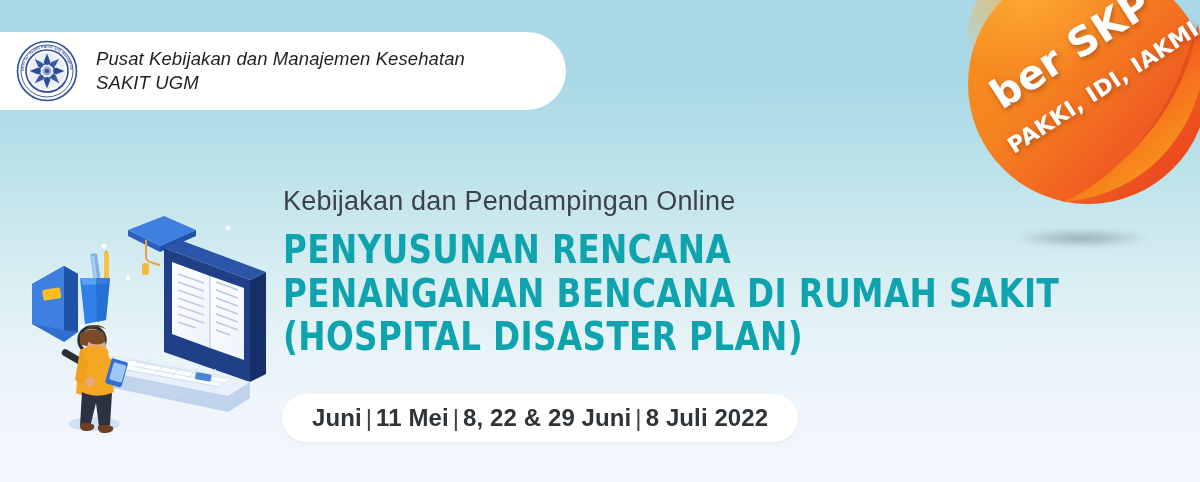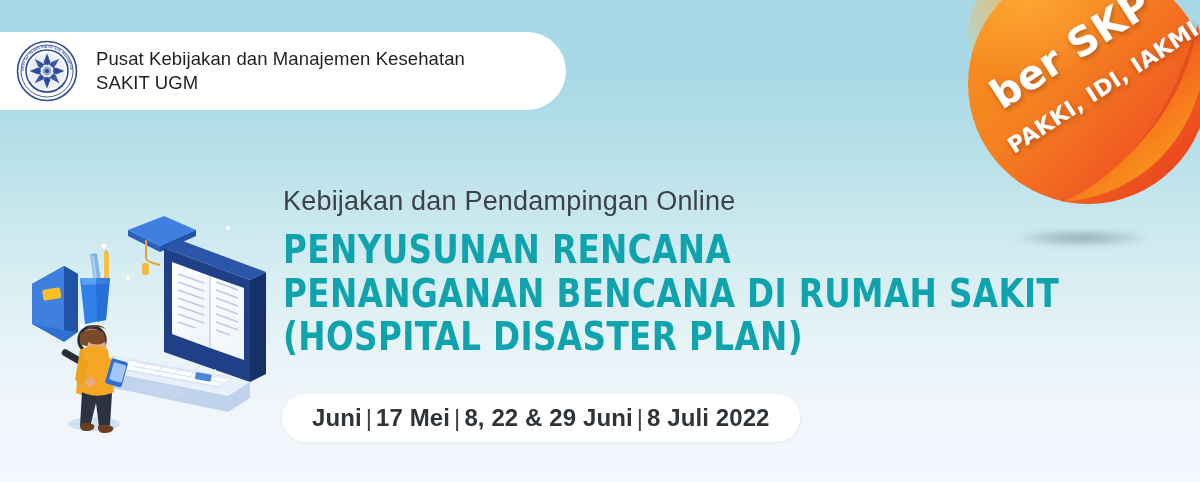--- a/index.html
+++ b/index.html
@@ -46,20 +46,21 @@
     height: 62px;
     flex: 0 0 62px;
     position: relative;
   }
   .logo-seal svg { display: block; }
 
   .org-text {
     margin-left: 18px;
     line-height: 1.32;
     color: #231f20;
+    font-style: italic;
   }
   .org-line1 {
     font-size: 18.5px;
     letter-spacing: 0.1px;
     white-space: nowrap;
   }
   .org-line2 {
     font-size: 18.5px;
     letter-spacing: 0.1px;
     white-space: nowrap;
@@ -371,17 +372,17 @@
     <p class="eyebrow">Kebijakan dan Pendampingan Online</p>
     <h1 class="headline">
       <span class="hl-line">PENYUSUNAN RENCANA</span>
       <span class="hl-line">PENANGANAN BENCANA DI RUMAH SAKIT</span>
       <span class="hl-line">(HOSPITAL DISASTER PLAN)</span>
     </h1>
   </div>
 
   <div class="date-pill">
     <span class="date-text">
-      <span>Juni</span><span class="sep">|</span><span>17  Mei</span><span class="sep">|</span><span>8, 22 &amp; 29 Juni</span><span class="sep">|</span><span>8 Juli 2022</span>
+      <span>Juni</span><span class="sep">|</span><span>11  Mei</span><span class="sep">|</span><span>8, 22 &amp; 29 Juni</span><span class="sep">|</span><span>8 Juli 2022</span>
     </span>
   </div>
 
 </div>
 
 </body></html>

